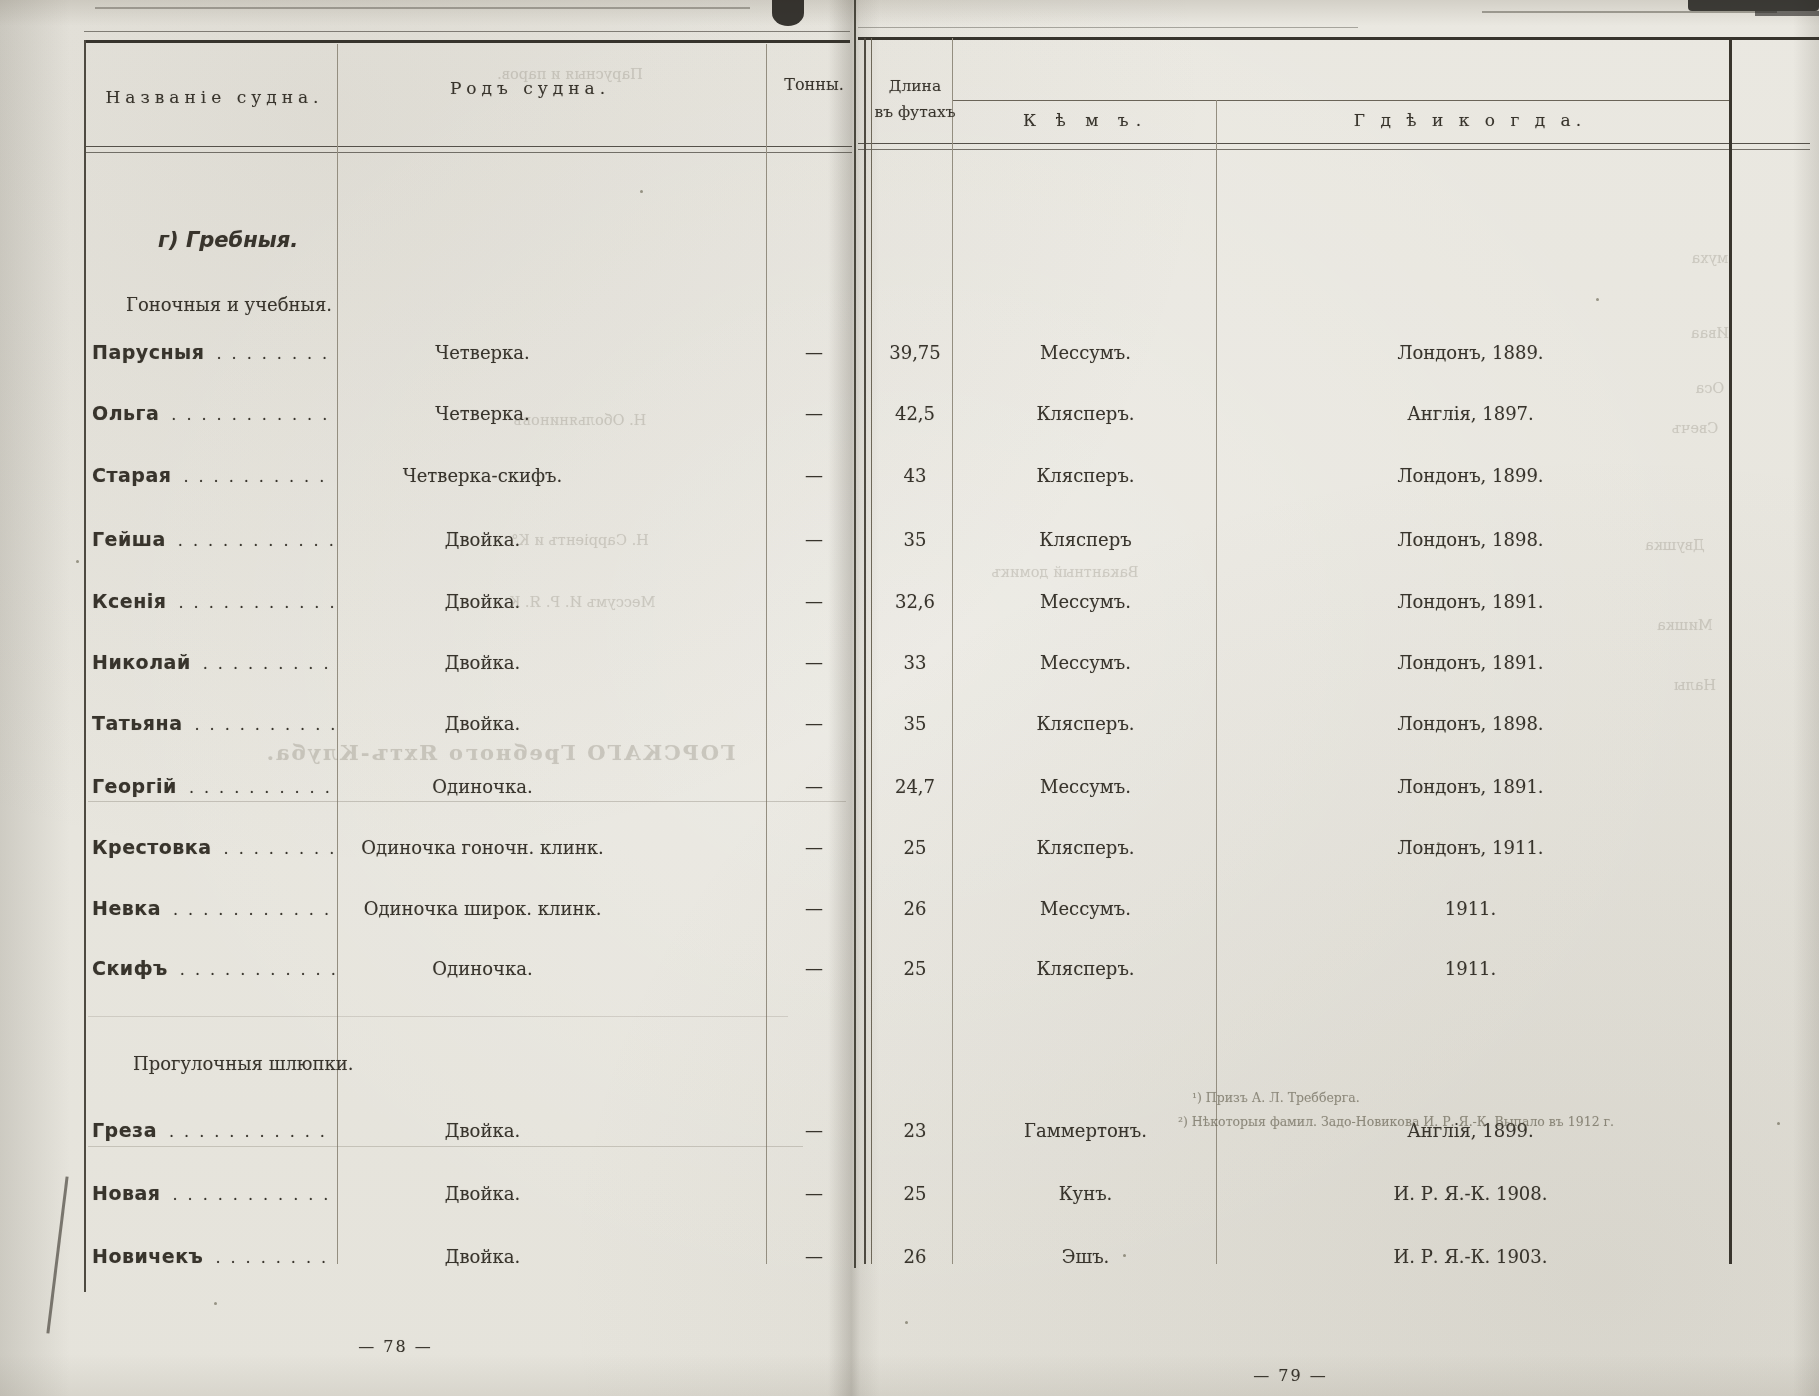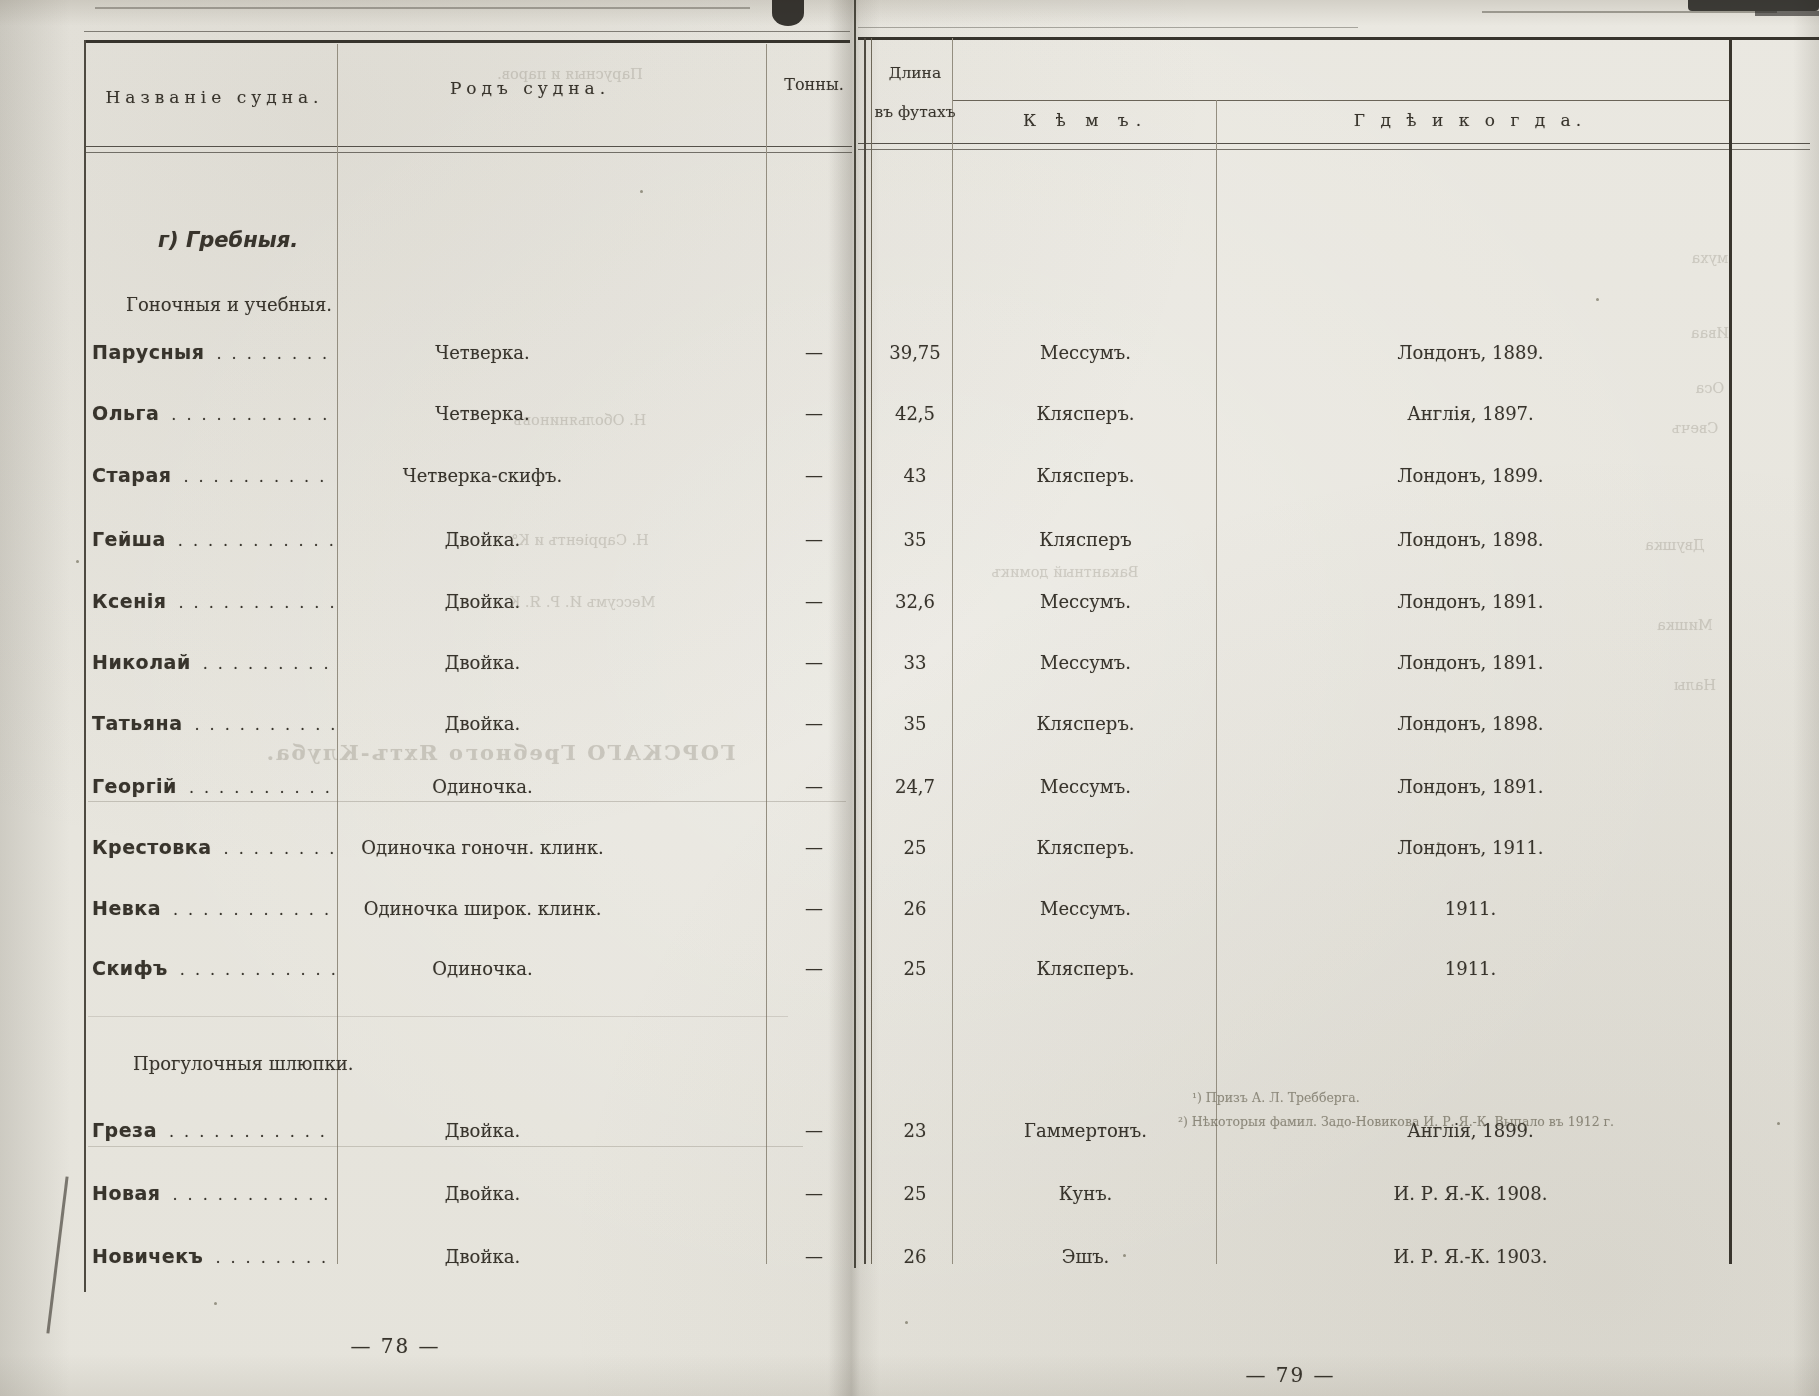--- a/index.html
+++ b/index.html
@@ -22,21 +22,21 @@
   .nm{font-family:"DejaVu Sans",sans-serif;font-weight:bold;font-size:19px;letter-spacing:.5px;white-space:nowrap;}
   .dots{flex:1 1 auto;min-width:0;overflow:hidden;white-space:nowrap;letter-spacing:10px;padding-left:12px;font-size:16px;}
   .cell{position:absolute;top:0;transform:translateY(-50%);font-size:18px;white-space:nowrap;text-align:center;}
   .type{left:335px;width:295px;}
   .tons{left:770px;width:88px;}
   .len{left:874px;width:82px;}
   .builder{left:958px;width:255px;}
   .where{left:1218px;width:505px;}
   .sect{position:absolute;transform:translateY(-50%);font-family:"DejaVu Sans",sans-serif;font-weight:bold;font-style:italic;font-size:21px;white-space:nowrap;}
   .group{position:absolute;transform:translateY(-50%);font-size:18px;white-space:nowrap;}
-  .pageno{position:absolute;transform:translateY(-50%);font-size:20px;width:95px;text-align:center;letter-spacing:2px;}
+  .pageno{position:absolute;transform:translateY(-50%);font-size:16px;width:95px;text-align:center;letter-spacing:2px;}
   .footnote{position:absolute;transform:translateY(-50%);font-size:12.5px;color:#56513f;opacity:.6;white-space:nowrap;}
   .bleed{position:absolute;transform:translateY(-50%) scaleX(-1);color:#7f796b;opacity:.28;filter:blur(.6px);
          font-size:14.5px;white-space:nowrap;text-align:center;}
   .bleedtitle{font-size:21px;font-weight:bold;letter-spacing:2px;opacity:.3;width:570px;}
   .fline{position:absolute;height:1px;background:#7a7468;opacity:.33;}
   .speck{position:absolute;width:3px;height:3px;border-radius:50%;background:#47432e;opacity:.5;}
   .gutshadow{position:absolute;left:828px;top:0;width:52px;height:1396px;
     background:linear-gradient(to right,transparent,rgba(66,60,48,.22) 45%,rgba(66,60,48,.08) 62%,transparent);}
   .edgeL{position:absolute;left:0;top:0;width:70px;height:100%;background:linear-gradient(to right,rgba(90,85,72,.18),transparent);}
   .edgeR{position:absolute;right:0;top:0;width:26px;height:100%;background:linear-gradient(to left,rgba(90,85,72,.16),transparent);}
@@ -79,21 +79,21 @@
   <div class="vline" style="left:864px;top:38px;height:1226px;width:2px;background:#4e4a41;"></div>
   <div class="vline" style="left:871px;top:38px;height:1226px;background:#6e6859;"></div>
   <div class="vline" style="left:952px;top:38px;height:1226px;"></div>
   <div class="vline" style="left:1216px;top:100px;height:1164px;"></div>
   <div class="vline" style="left:1729px;top:38px;height:1226px;width:3px;background:#39352d;"></div>
 
   <div class="hd" style="left:92px;top:97px;width:245px;letter-spacing:5px;">Названіе судна.</div>
   <div class="hd" style="left:380px;top:88px;width:300px;letter-spacing:5px;">Родъ судна.</div>
   <div class="hd" style="left:766px;top:84px;width:96px;font-size:16px;">Тонны.</div>
 
-  <div class="hd" style="left:872px;top:73px;width:86px;font-size:15.5px;">Длина</div>
+  <div class="hd" style="left:872px;top:86px;width:86px;font-size:15.5px;">Длина</div>
   <div class="hd" style="left:870px;top:112px;width:90px;font-size:15.5px;">въ футахъ</div>
   <div class="hd" style="left:958px;top:120px;width:255px;letter-spacing:7px;">К ѣ м ъ.</div>
   <div class="hd" style="left:1250px;top:120px;width:440px;letter-spacing:5px;">Г д ѣ  и  к о г д а.</div>
 
   <div class="sect" style="left:158px;top:240px;">г) Гребныя.</div>
   <div class="group" style="left:126px;top:292px;margin-top:12px;">Гоночныя и учебныя.</div>
   <div class="group" style="left:133px;top:1063px;">Прогулочныя шлюпки.</div>
 
   <div class="row" style="top:352px">
     <div class="nameline">

